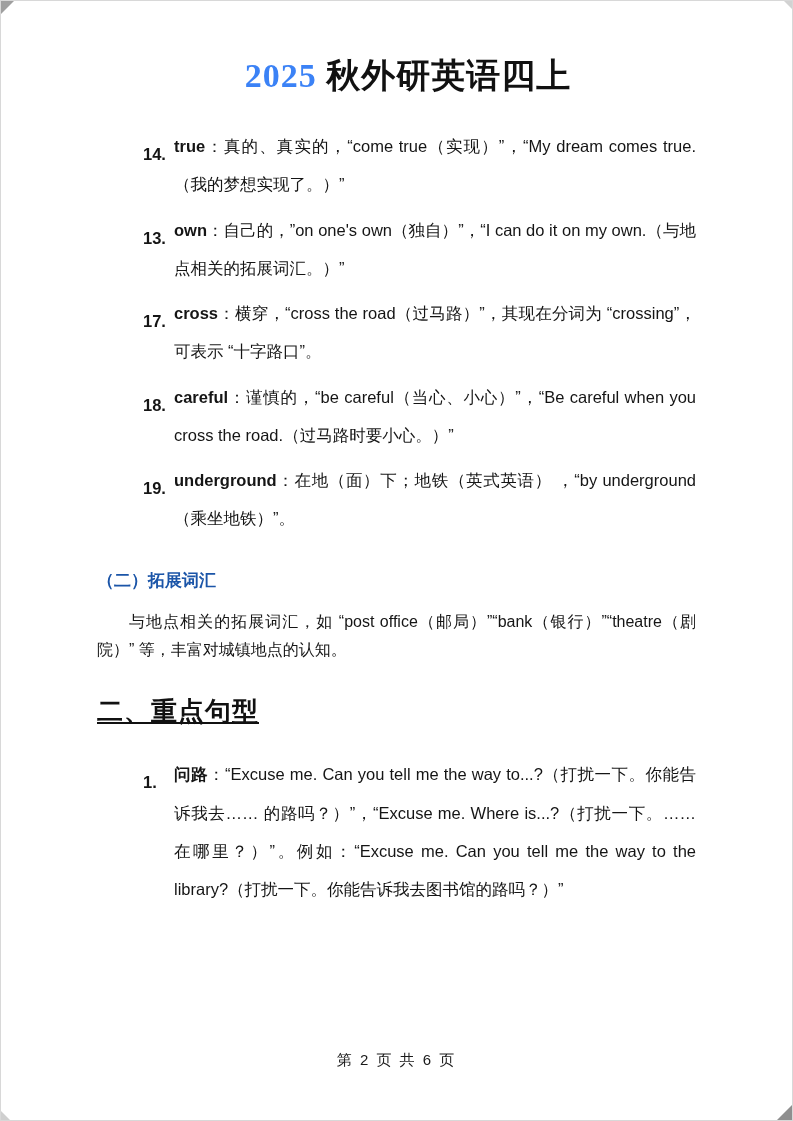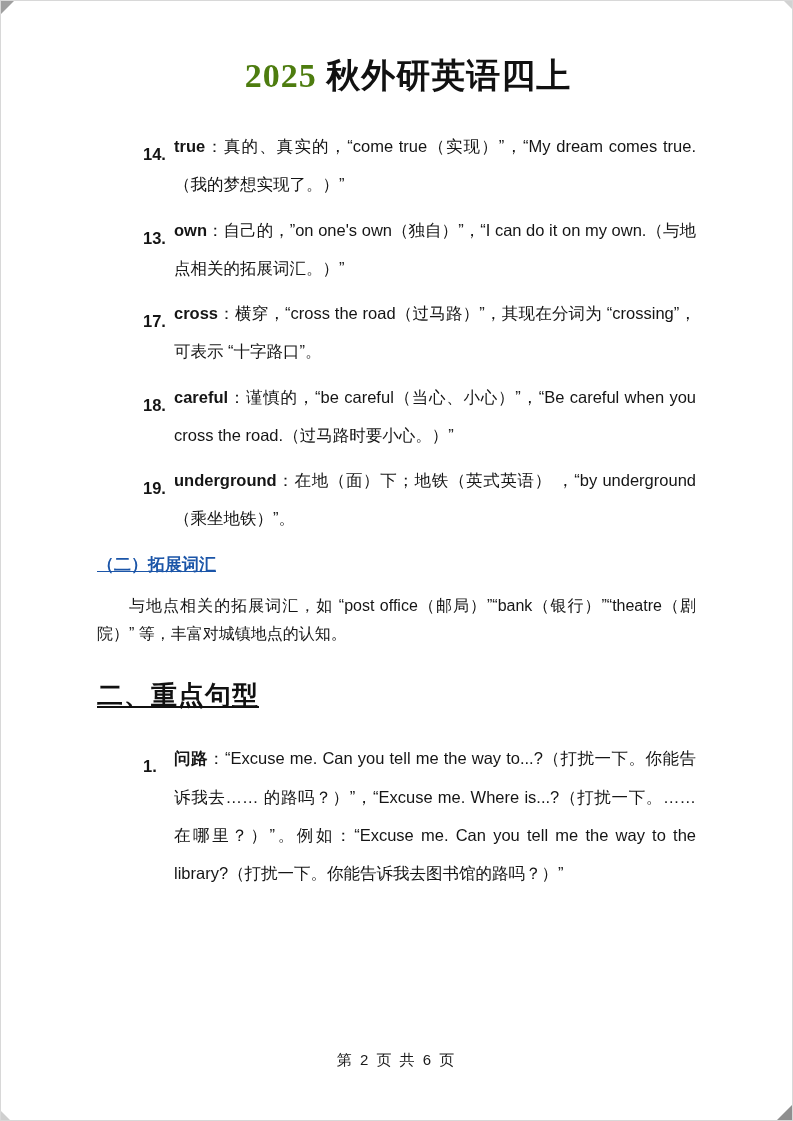--- a/index.html
+++ b/index.html
@@ -26,41 +26,40 @@
   .corner.br { bottom:0; right:0; border-bottom:15px solid #8f8f8f; border-left:15px solid transparent; }
 
   .doc-title {
     text-align:center;
     font-family:"Liberation Serif","DejaVu Serif",serif;
     font-size:34px; font-weight:700;
     letter-spacing:1px;
     margin-bottom:28px;
     white-space:nowrap;
   }
-  .doc-title .red { color:#4d7c0f;margin-left:23px; }
+  .doc-title .red { color:#3b82f6;margin-left:23px; }
   .doc-title .black { color:#111111;margin-top:47px; }
 
   .vlist { margin-left:46px; }
   .item {
     position:relative;
     padding-left:31px;
     font-size:16.5px;
     line-height:2.32;
     text-align:justify;
     margin-bottom:7px;
   }
   .item .num { position:absolute; left:0; top:8px; font-weight:700; }
   .item .word { font-weight:700; }
 
   .sub-heading {
     color:#1b55a8;
     font-weight:700;
     font-size:17px;
-    margin:8px 0 16px 0;
-    text-decoration:underline;
+    margin:24px 0 16px 0;
   }
   .para {
     font-size:16px;
     line-height:1.8;
     text-align:justify;
     text-indent:2em;
     margin-bottom:25px;
   }
   .h2 {
     font-size:26px;

